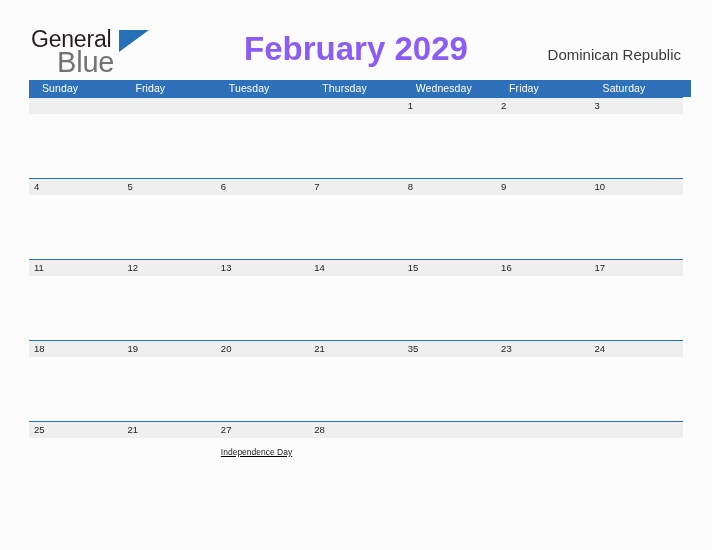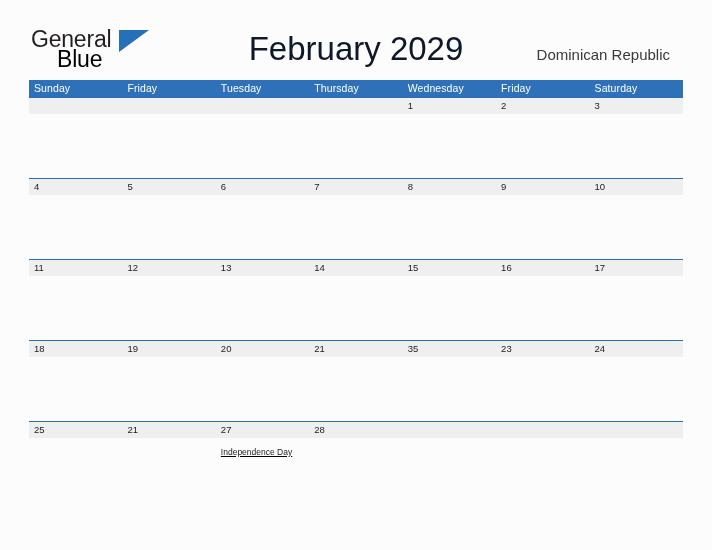--- a/index.html
+++ b/index.html
@@ -36,22 +36,22 @@
   }
   .logo-general {
     display: block;
     font-size: 23px;
     color: #231f20;
     letter-spacing: -0.2px;
     font-family: "Liberation Sans", sans-serif;
   }
   .logo-blue {
     display: block;
-    font-size: 23px;
-    color: #000000;
+    font-size: 29px;
+    color: #737373;
     letter-spacing: -0.2px;
     margin-left: 26px;
     margin-top: -3px;
     font-family: "Liberation Sans", sans-serif;
   }
   .logo-triangle {
     position: absolute;
     left: 88px;
     top: 2px;
     width: 0;
@@ -61,47 +61,48 @@
     border-bottom: 22px solid transparent;
   }
 
   .cal-title {
     position: absolute;
     left: 0;
     top: 30px;
     width: 712px;
     text-align: center;
     font-size: 33px;
-    font-weight: 400;
-    color: #0f172a;
+    font-weight: 700;
+    color: #8b5cf6;
     letter-spacing: 0px;
   }
 
   .region-label {
     position: absolute;
-    right: 42px;
+    right: 31px;
     top: 46px;
     font-size: 15px;
     color: #3a3a3a;
     text-align: right;
   }
 
   
   .calendar {
     position: absolute;
     left: 29px;
     top: 80px;
     width: 654px;
   }
 
   .weekday-header {
     display: flex;
     width: 654px;
     height: 17px;
     background: #2e71b8;
+    padding-left: 8px;
   }
   .weekday-cell {
     width: 93.43px;
     box-sizing: border-box;
     padding-left: 5px;
     color: #ffffff;
     font-size: 10.5px;
     line-height: 17px;
     letter-spacing: 0.1px;
     white-space: nowrap;

